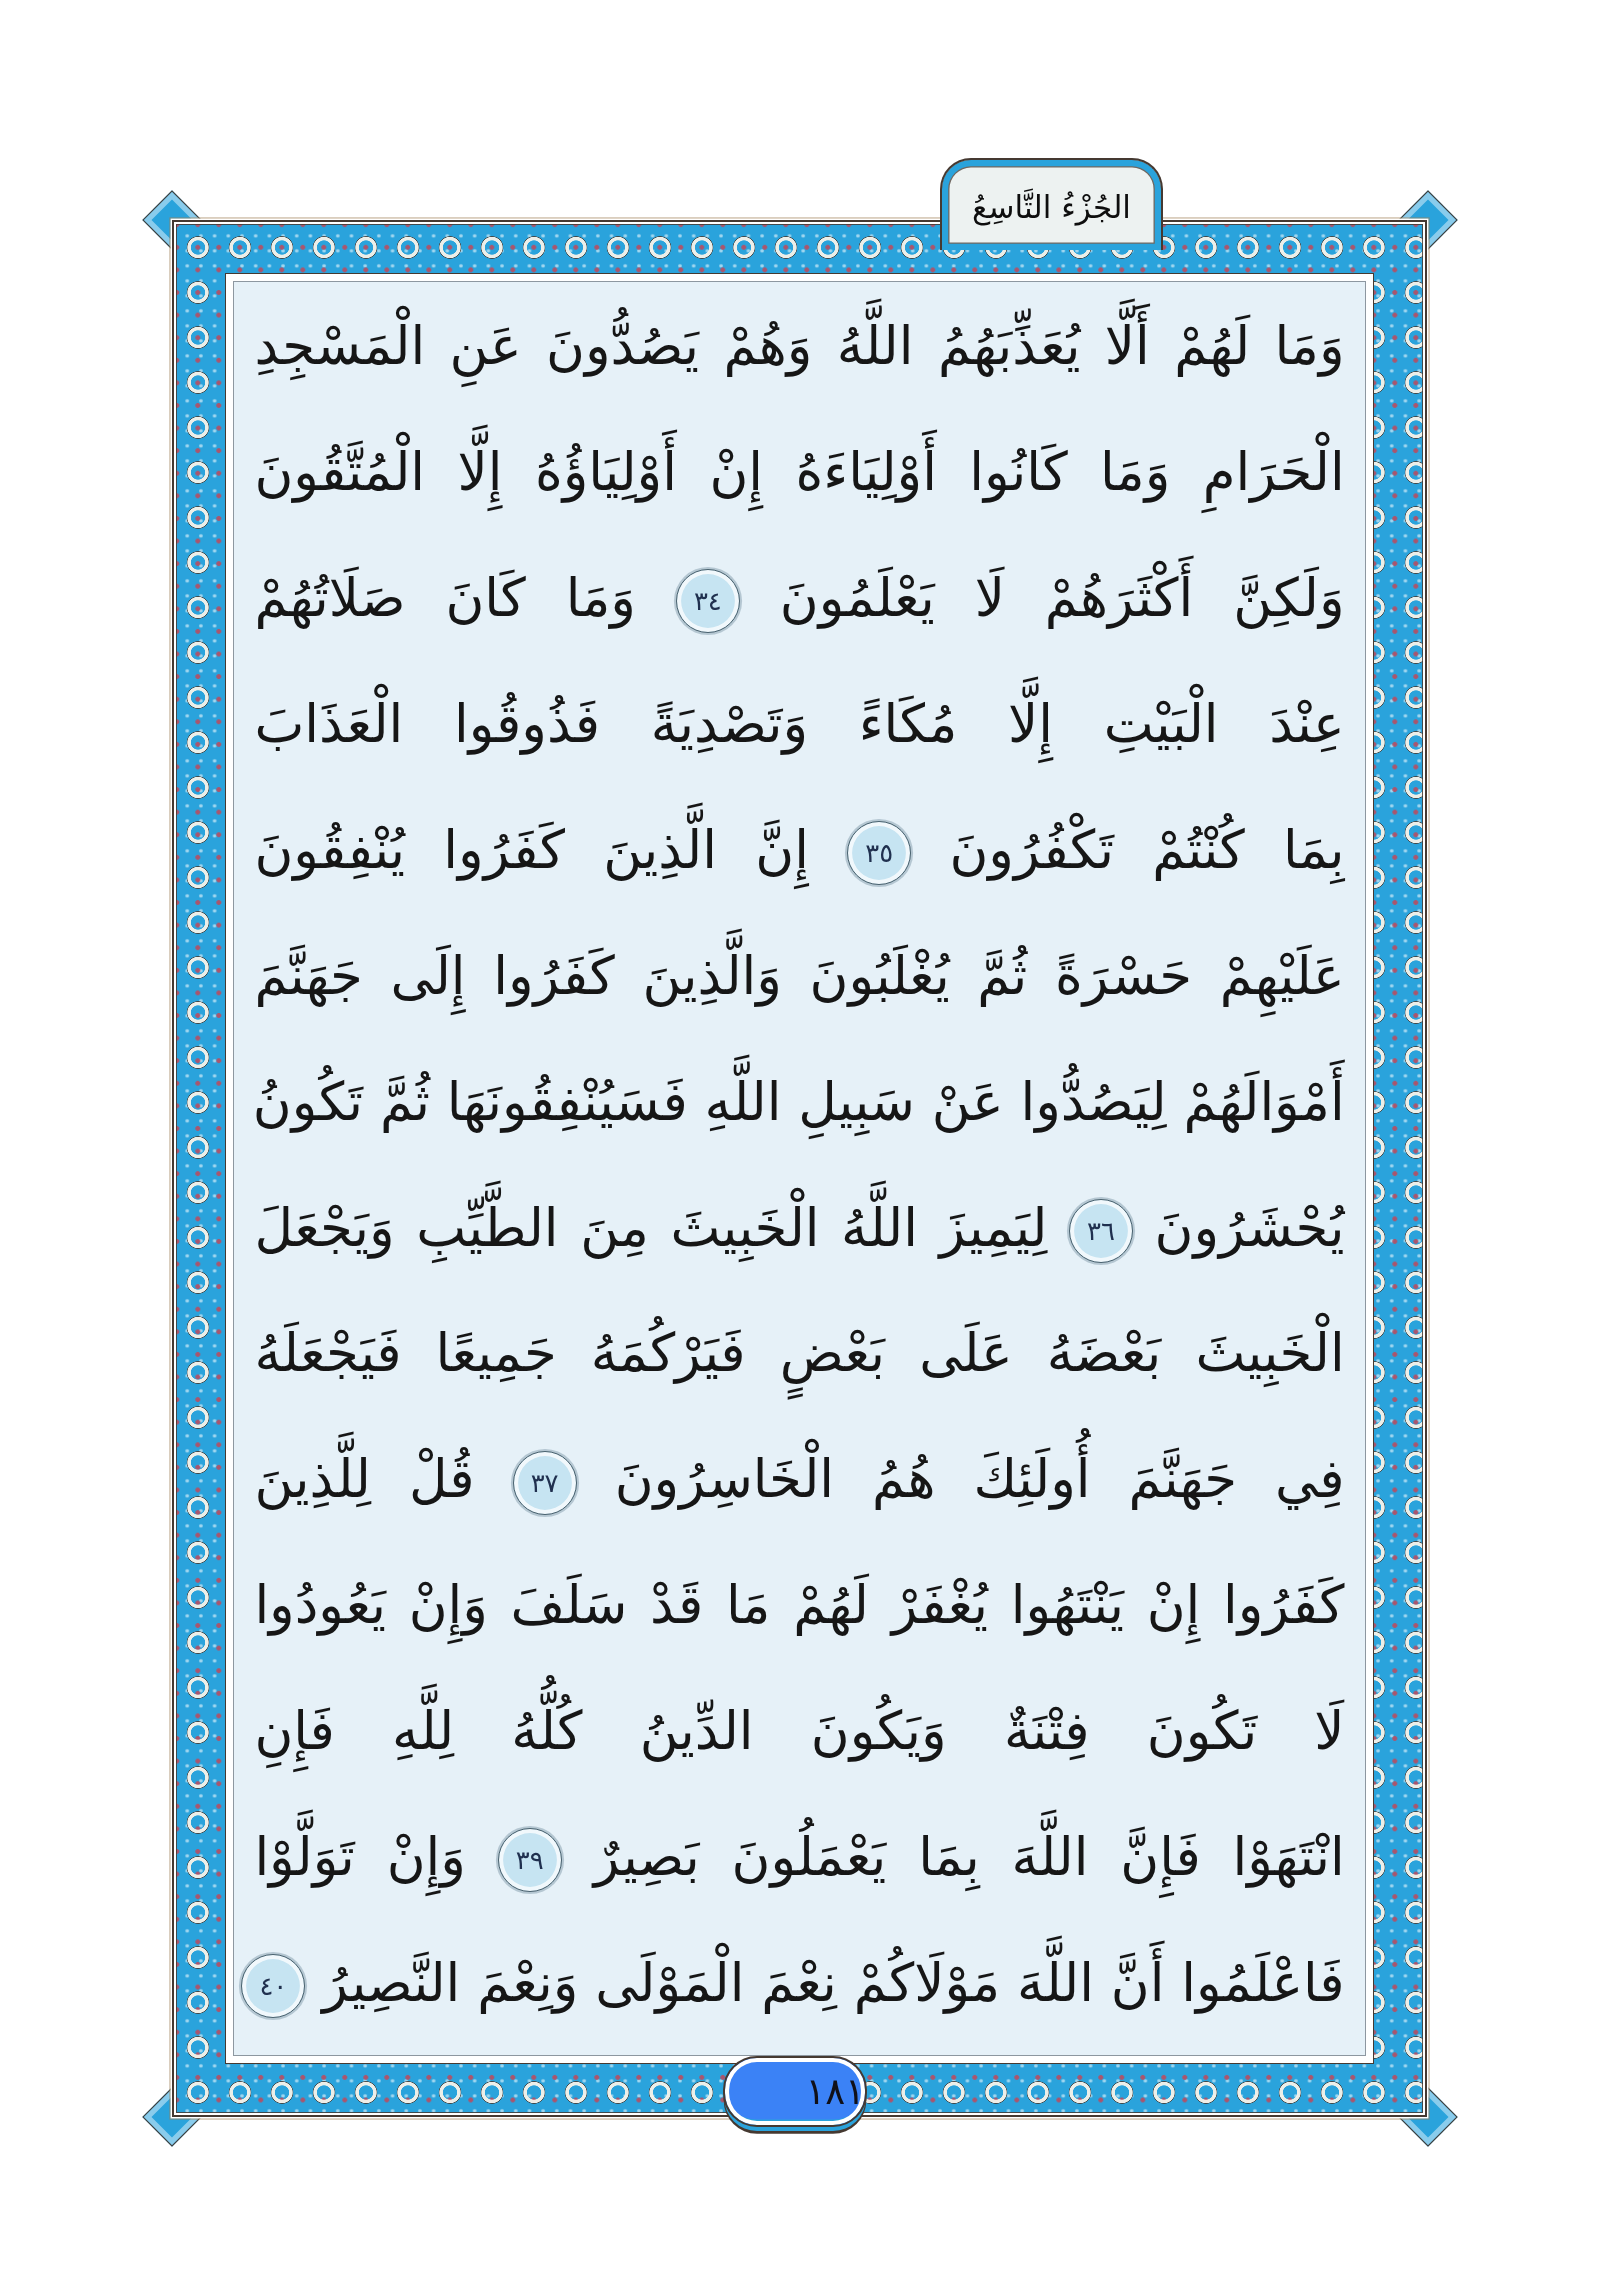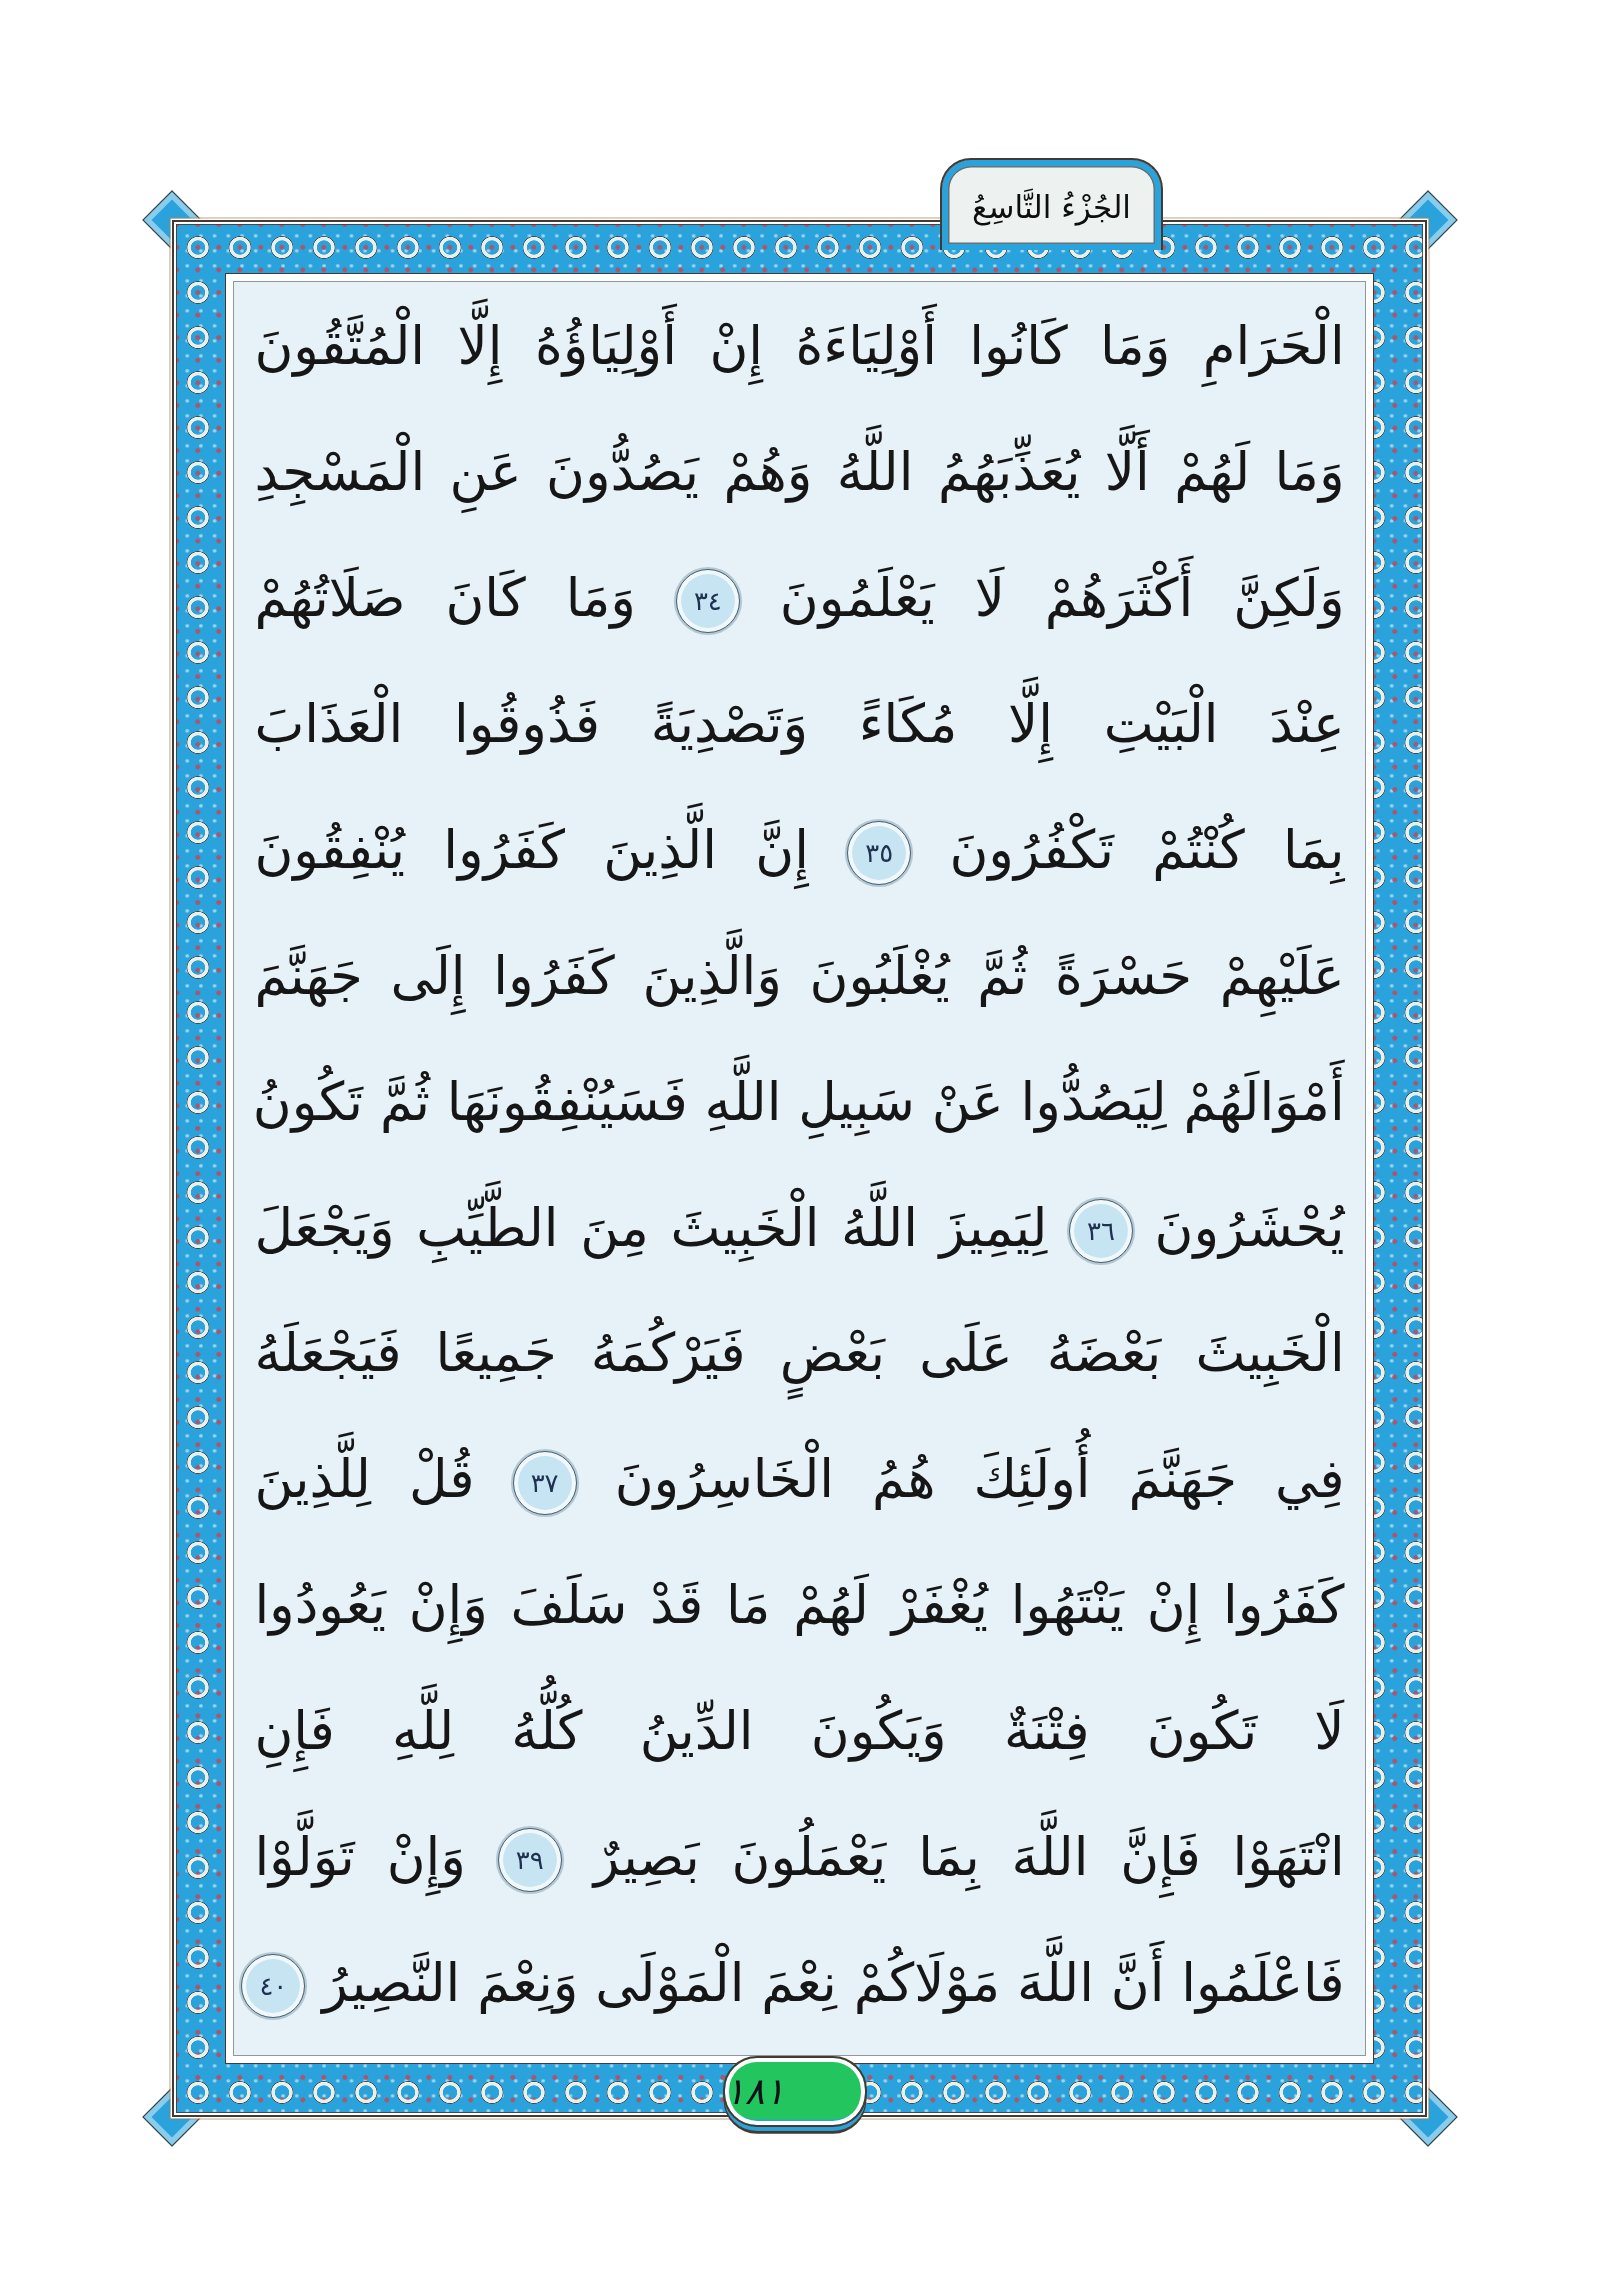--- a/index.html
+++ b/index.html
@@ -81,43 +81,43 @@
     display:flex;align-items:center;justify-content:center;z-index:5;
   }
   .surah-tab{left:255px;width:228px;}
   .juz-tab{left:940px;width:223px;}
   .header-tab span{font-size:31px;direction:rtl;color:#0e0e0e;padding-top:4.1px;}
 
   
   .page-number-cartouche{
     position:absolute;left:723px;top:2056px;width:144px;height:71px;
     border:2.1px solid var(--outline-dark);border-radius:34px;
-    background:#22c55e;
+    background:#3b82f6;
     box-shadow:inset 0 0 0 4.1px #ffffff, inset 0 -11px 0 -5.5px var(--band-blue), 0 5.5px 0 -1.4px var(--band-blue), 0 7.5px 0 -0.7px var(--outline-dark);
-    display:flex;align-items:center;justify-content:flex-start;z-index:6;font-style:italic;
+    display:flex;align-items:center;justify-content:flex-end;z-index:6;
   }
   .page-number-cartouche span{font-size:37px;color:#101018;}
 </style>
 </head>
 <body>
 
 <div class="page">
 
   <div class="sprig tl"></div>
   <div class="sprig tr"></div>
   <div class="sprig bl"></div>
   <div class="sprig br"></div>
 
   <div class="frame">
     <div class="band">
       <div class="inner-white">
         <div class="content">
           <div class="quran-text">
+              <div class="quran-line"><span>وَمَا لَهُمْ أَلَّا يُعَذِّبَهُمُ اللَّهُ وَهُمْ يَصُدُّونَ عَنِ الْمَسْجِدِ</span></div>
               <div class="quran-line"><span>الْحَرَامِ وَمَا كَانُوا أَوْلِيَاءَهُ إِنْ أَوْلِيَاؤُهُ إِلَّا الْمُتَّقُونَ</span></div>
-              <div class="quran-line"><span>وَمَا لَهُمْ أَلَّا يُعَذِّبَهُمُ اللَّهُ وَهُمْ يَصُدُّونَ عَنِ الْمَسْجِدِ</span></div>
               <div class="quran-line"><span>وَلَكِنَّ أَكْثَرَهُمْ لَا يَعْلَمُونَ</span> <span class="ayah-badge">٣٤</span> <span>وَمَا كَانَ صَلَاتُهُمْ</span></div>
               <div class="quran-line"><span>عِنْدَ الْبَيْتِ إِلَّا مُكَاءً وَتَصْدِيَةً فَذُوقُوا الْعَذَابَ</span></div>
               <div class="quran-line"><span>بِمَا كُنْتُمْ تَكْفُرُونَ</span> <span class="ayah-badge">٣٥</span> <span>إِنَّ الَّذِينَ كَفَرُوا يُنْفِقُونَ</span></div>
               <div class="quran-line"><span>عَلَيْهِمْ حَسْرَةً ثُمَّ يُغْلَبُونَ وَالَّذِينَ كَفَرُوا إِلَى جَهَنَّمَ</span></div>
               <div class="quran-line"><span>أَمْوَالَهُمْ لِيَصُدُّوا عَنْ سَبِيلِ اللَّهِ فَسَيُنْفِقُونَهَا ثُمَّ تَكُونُ</span></div>
               <div class="quran-line"><span>يُحْشَرُونَ</span> <span class="ayah-badge">٣٦</span> <span>لِيَمِيزَ اللَّهُ الْخَبِيثَ مِنَ الطَّيِّبِ وَيَجْعَلَ</span></div>
               <div class="quran-line"><span>الْخَبِيثَ بَعْضَهُ عَلَى بَعْضٍ فَيَرْكُمَهُ جَمِيعًا فَيَجْعَلَهُ</span></div>
               <div class="quran-line"><span>فِي جَهَنَّمَ أُولَئِكَ هُمُ الْخَاسِرُونَ</span> <span class="ayah-badge">٣٧</span> <span>قُلْ لِلَّذِينَ</span></div>
               <div class="quran-line"><span>كَفَرُوا إِنْ يَنْتَهُوا يُغْفَرْ لَهُمْ مَا قَدْ سَلَفَ وَإِنْ يَعُودُوا</span></div>
               <div class="quran-line"><span>لَا تَكُونَ فِتْنَةٌ وَيَكُونَ الدِّينُ كُلُّهُ لِلَّهِ فَإِنِ</span></div>

